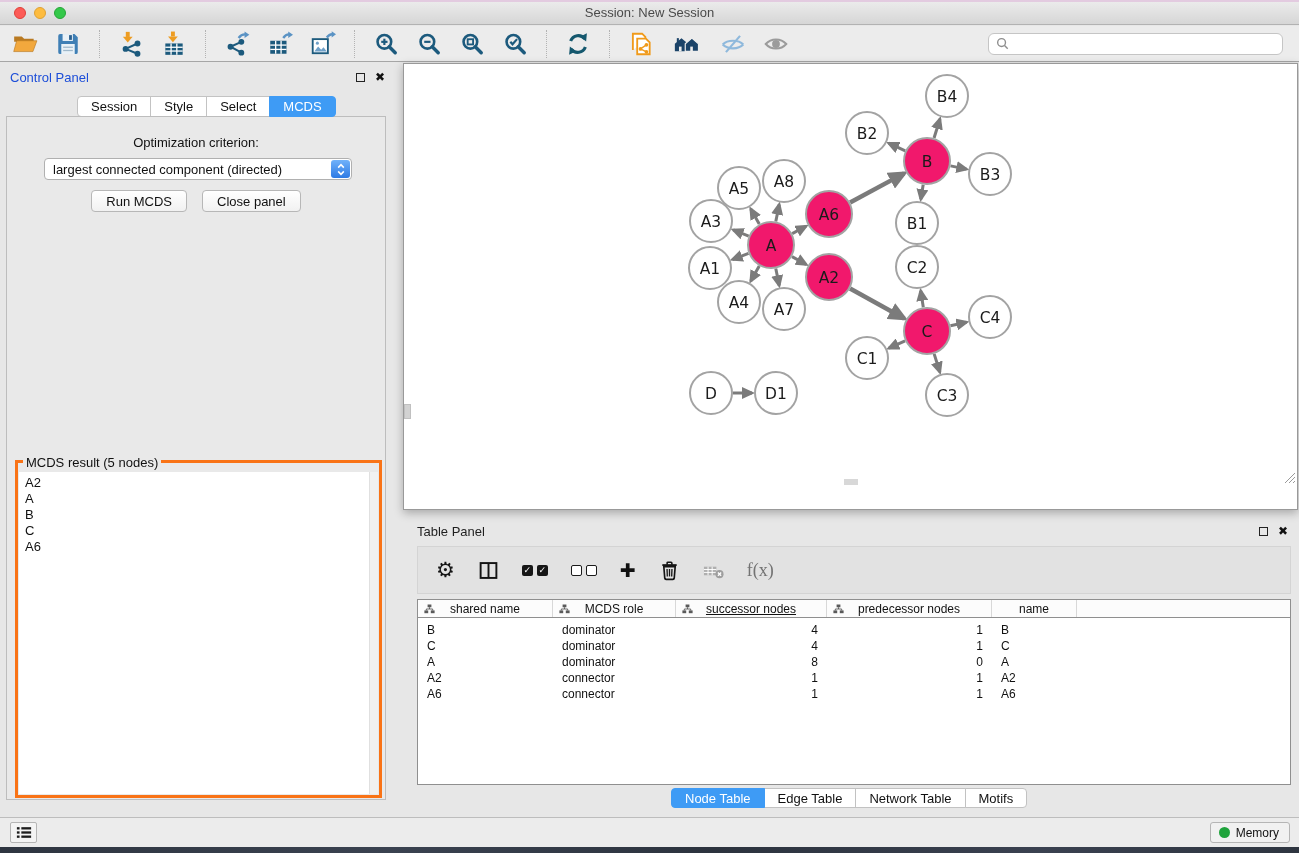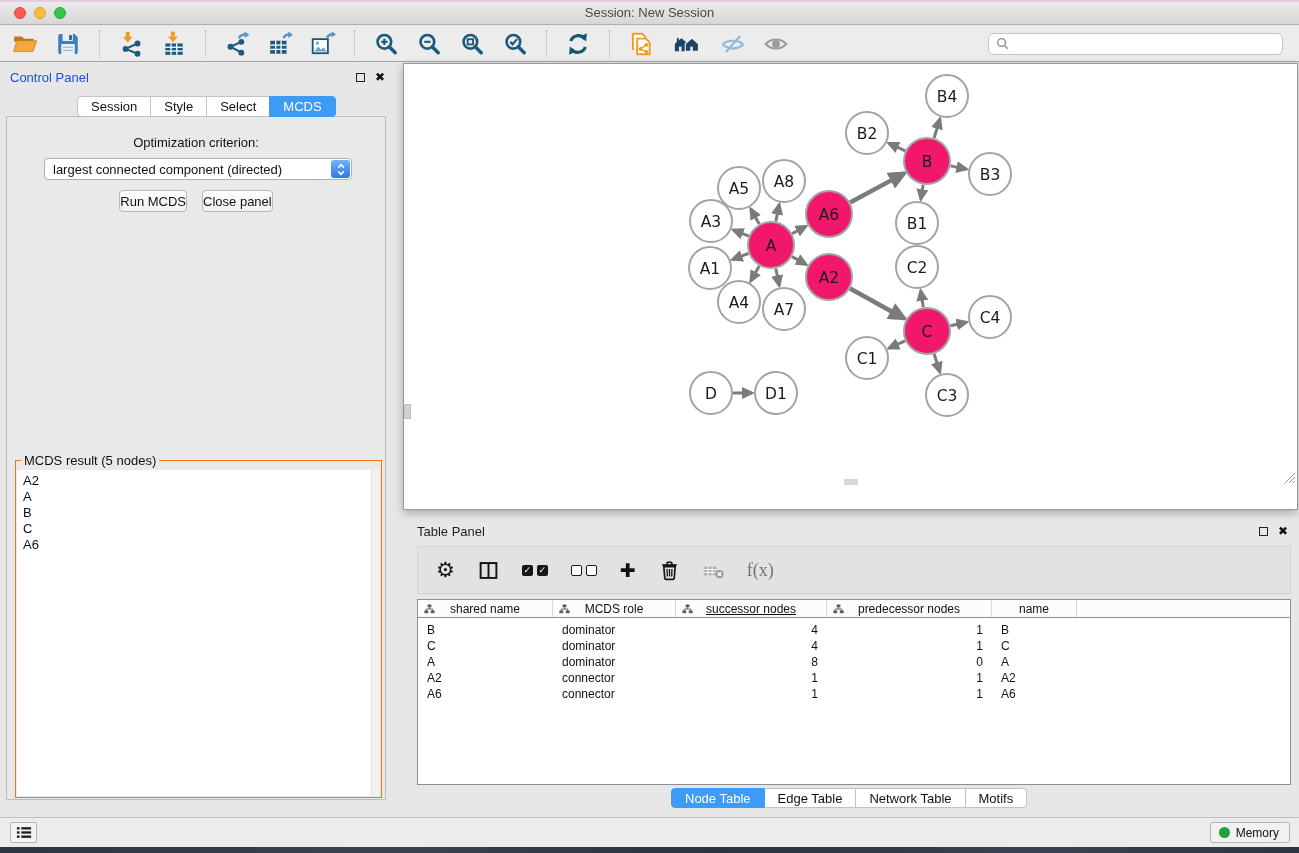--- a/index.html
+++ b/index.html
@@ -48,24 +48,24 @@
   .cp-tab.active { background:#3e9bf5; border-color:#3e9bf5; color:#fff; position:relative; z-index:2; }
   .cp-body { position:absolute; left:6px; top:54px; width:380px; height:684px;
     border:1px solid #bdbdbd; background:#e9e9e9; }
   .opt-label { position:absolute; top:18px; width:100%; text-align:center; font-size:13px; color:#111; }
   .dropdown { position:absolute; left:37px; top:41px; width:308px; height:22px; background:#fff;
     border:1px solid #b0b0b0; border-radius:4px; display:flex; align-items:center;
     padding-left:8px; font-size:13px; color:#111; }
   .dd-stepper { position:absolute; right:1px; top:1px; width:19px; height:18px; border-radius:3px;
     background:linear-gradient(#71b2fa,#2d7ae4); display:flex; align-items:center; justify-content:center; }
   .btn-row { position:absolute; top:73px; width:100%; display:flex; justify-content:center; gap:15px; }
-  .cp-btn { height:22px; padding:0 0; background:linear-gradient(#ffffff,#f1f1f1);
+  .cp-btn { height:22px; padding:0 14px; background:linear-gradient(#ffffff,#f1f1f1);
     border:1px solid #b7b7b7; border-radius:4px; font-size:13px; color:#111;
     font-family:"Liberation Sans","DejaVu Sans",sans-serif; }
-  .result-box { position:absolute; left:8px; top:343px; width:367px; height:338px; border:1px solid #f97316; }
+  .result-box { position:absolute; left:8px; top:343px; width:367px; height:338px; border:3px solid #f97316; }
   .result-legend { position:absolute; top:-8px; left:5px; background:#e9e9e9; padding:0 3px;
     font-size:13px; color:#111; z-index:2; }
   .result-inner { position:absolute; left:1px; right:1px; top:9px; bottom:1px; background:#fff; }
   .result-scroll { position:absolute; right:0; top:0; bottom:0; width:9px; background:#f1f1f1; border-left:1px solid #e0e0e0; }
   .result-item { font-size:13px; line-height:16px; padding-left:6px; color:#111; }
   .result-inner { padding-top:3px; }
 
   
   .net-window { position:absolute; left:403px; top:1px; width:895px; height:447px;
     border:1px solid #999; background:#fff; box-shadow:0 3px 9px rgba(0,0,0,0.28); }

